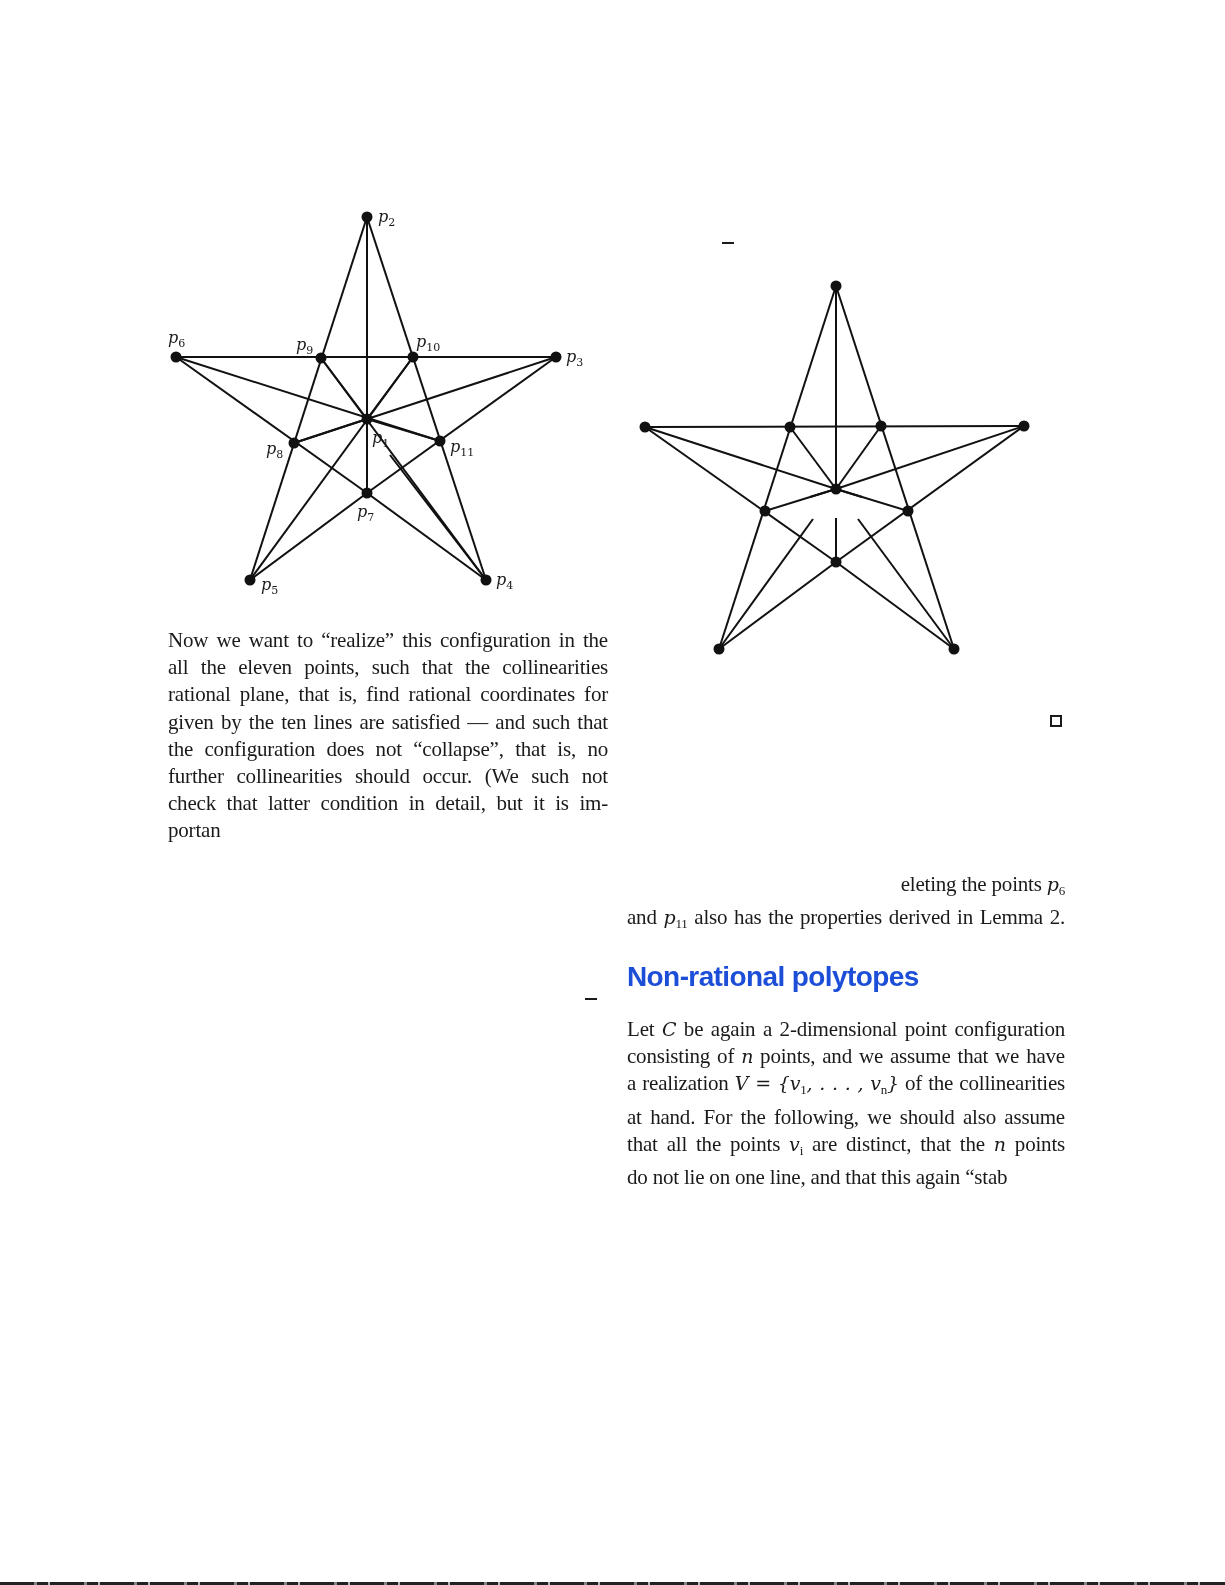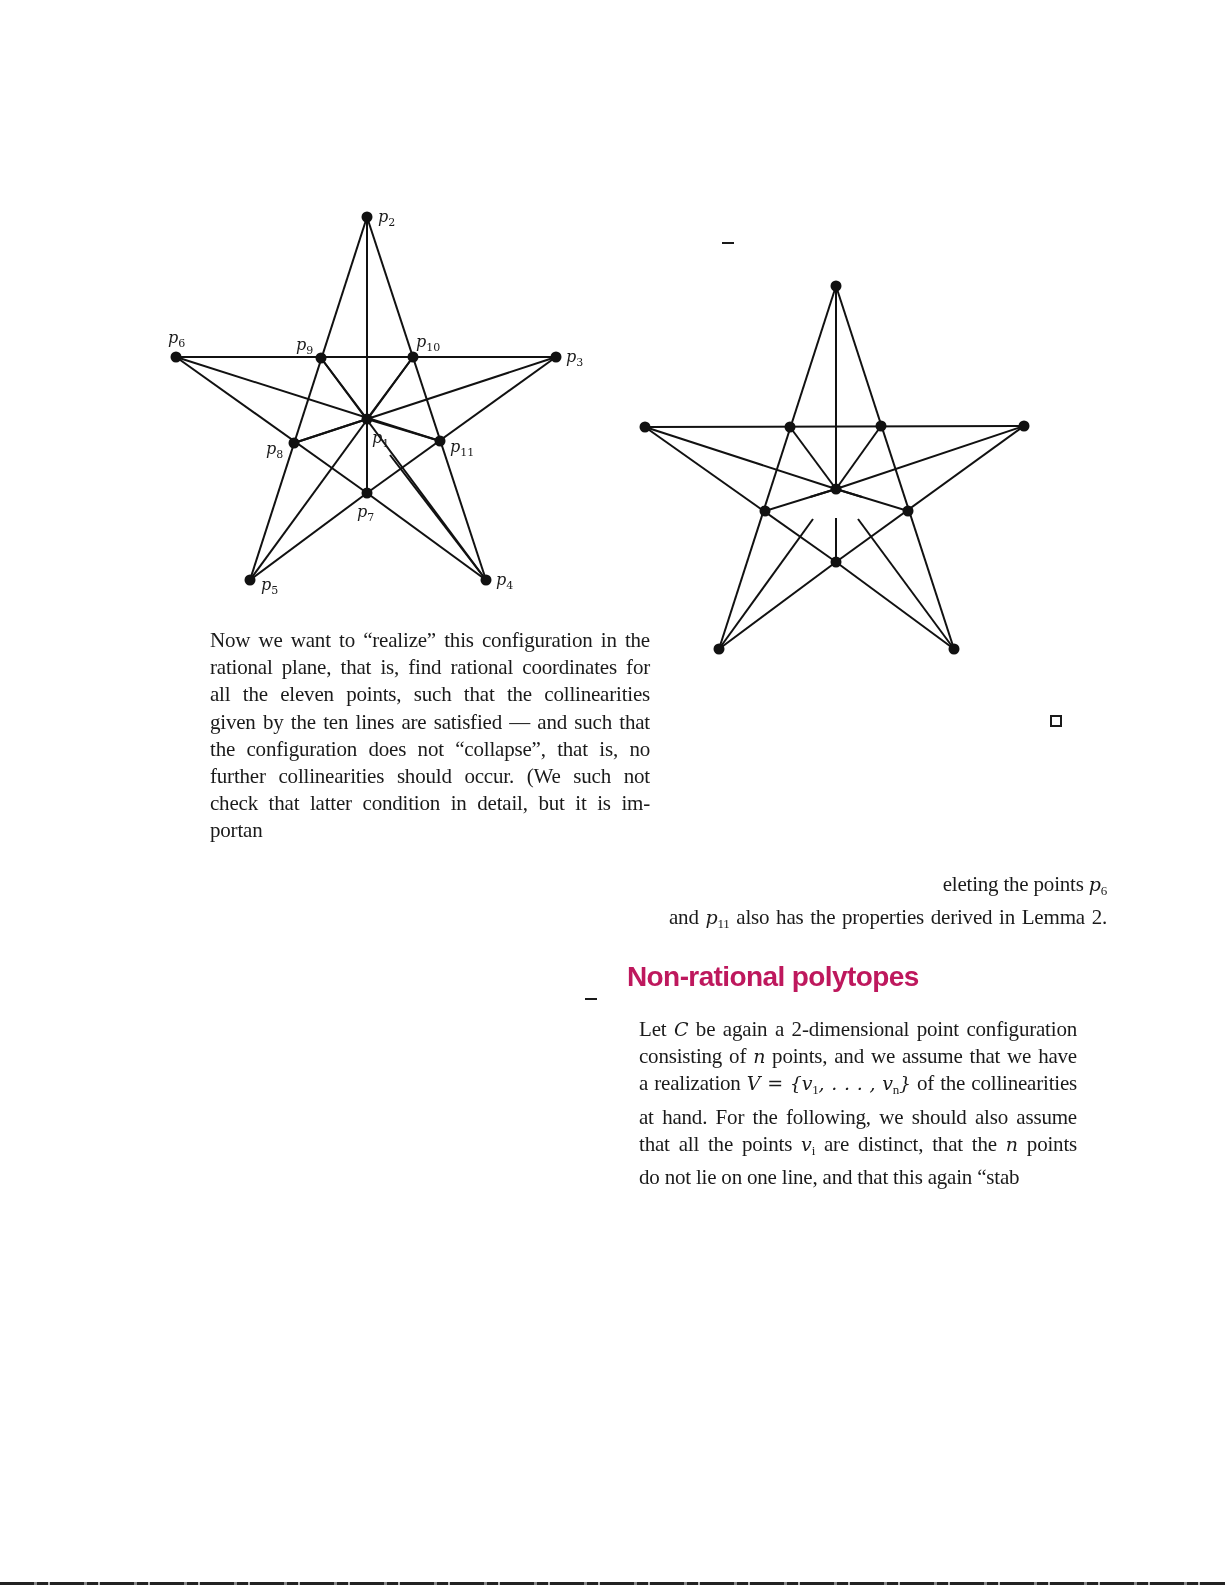--- a/index.html
+++ b/index.html
@@ -1,28 +1,28 @@
 <!DOCTYPE html>
 <html><head>
 <meta charset="utf-8">
 <style>
   html, body { margin: 0; padding: 0; background: #ffffff; }
   body { width: 1225px; height: 1585px; position: relative; overflow: hidden;
          font-family: "Liberation Serif", "DejaVu Serif", serif; color: #1a1a1a; }
   .fig { position: absolute; }
   .fig svg { display: block; }
   .para { position: absolute; font-size: 21px; line-height: 27.2px; text-align: justify;
-          letter-spacing: -0.2px; margin-left: 42px; }
+          letter-spacing: -0.2px; }
   .para .line { display: block; white-space: nowrap; text-align-last: justify; }
   .para .line.last { text-align-last: left; }
   .para .line.right { text-align: center; text-align-last: right; }
   .m { font-style: italic; font-family: "DejaVu Serif", serif; font-size: 19px; }
   .sub { font-size: 13px; vertical-align: -4px; font-style: normal; }
   .heading { position: absolute; font-family: "Liberation Sans", "DejaVu Sans", sans-serif;
-             font-weight: bold; font-size: 28px; letter-spacing: -0.6px; color: #be185d; }
+             font-weight: bold; font-size: 28px; letter-spacing: -0.6px; color: #1d4ed8; }
   .dash { position: absolute; height: 2px; background: #1a1a1a; }
   .qed { position: absolute; width: 12px; height: 12px; border: 2px solid #1a1a1a; box-sizing: border-box; }
   .bottom-rule { position: absolute; left: 0; right: 0; top: 1582px; height: 3px;
                  background: repeating-linear-gradient(90deg, #222 0 34px, #888 34px 37px, #222 37px 48px, #bbb 48px 50px); }
   .lbl { font-family: "DejaVu Serif", serif; font-style: italic; font-size: 16px; fill: #1a1a1a; }
   .lbl-sub { font-family: "DejaVu Serif", serif; font-style: normal; font-size: 11px; fill: #1a1a1a; }
 </style>
 </head>
 <body>
 
@@ -105,37 +105,37 @@
     </svg>
 </div>
 
 <div class="dash" style="left:722px;top:242px;width:12px;"></div>
 <div class="dash" style="left:585px;top:998px;width:12px;"></div>
 
 <div class="qed" style="left:1050px;top:715px;"></div>
 
 <div class="para" style="left:168px;top:627px;width:440px;">
   <span class="line">Now we want to “realize” this configuration in the</span>
+  <span class="line">all the eleven points, such that the collinearities</span>
   <span class="line">rational plane, that is, find rational coordinates for</span>
-  <span class="line">all the eleven points, such that the collinearities</span>
   <span class="line">given by the ten lines are satisfied — and such that</span>
   <span class="line">the configuration does not “collapse”, that is, no</span>
   <span class="line">further collinearities should occur.  (We such not</span>
   <span class="line">check that latter condition in detail, but it is im-</span>
   <span class="line last">portan</span>
 </div>
 
 <div class="para" style="left:627px;top:871px;width:438px;">
   <span class="line right"><span>eleting the points </span><span class="m">p</span><span class="sub">6</span></span>
   <span class="line"><span>and </span><span class="m">p</span><span class="sub">11</span><span> also has the properties derived in Lemma 2.</span></span>
 </div>
 
 <div class="heading" style="left:627px;top:961px;">Non-rational polytopes</div>
 
-<div class="para" style="left:597px;top:1016px;width:438px;">
+<div class="para" style="left:627px;top:1016px;width:438px;">
   <span class="line"><span>Let </span><span class="m">C</span><span> be again a 2-dimensional point configuration</span></span>
   <span class="line"><span>consisting of </span><span class="m">n</span><span> points, and we assume that we have</span></span>
   <span class="line"><span>a realization </span><span class="m">V = {v</span><span class="sub">1</span><span class="m">, . . . , v</span><span class="sub">n</span><span class="m">}</span><span> of the collinearities</span></span>
   <span class="line">at hand.  For the following, we should also assume</span>
   <span class="line"><span>that all the points </span><span class="m">v</span><span class="sub">i</span><span> are distinct, that the </span><span class="m">n</span><span> points</span></span>
   <span class="line last">do not lie on one line, and that this again “stab</span>
 </div>
 
 <div class="bottom-rule"></div>
 

